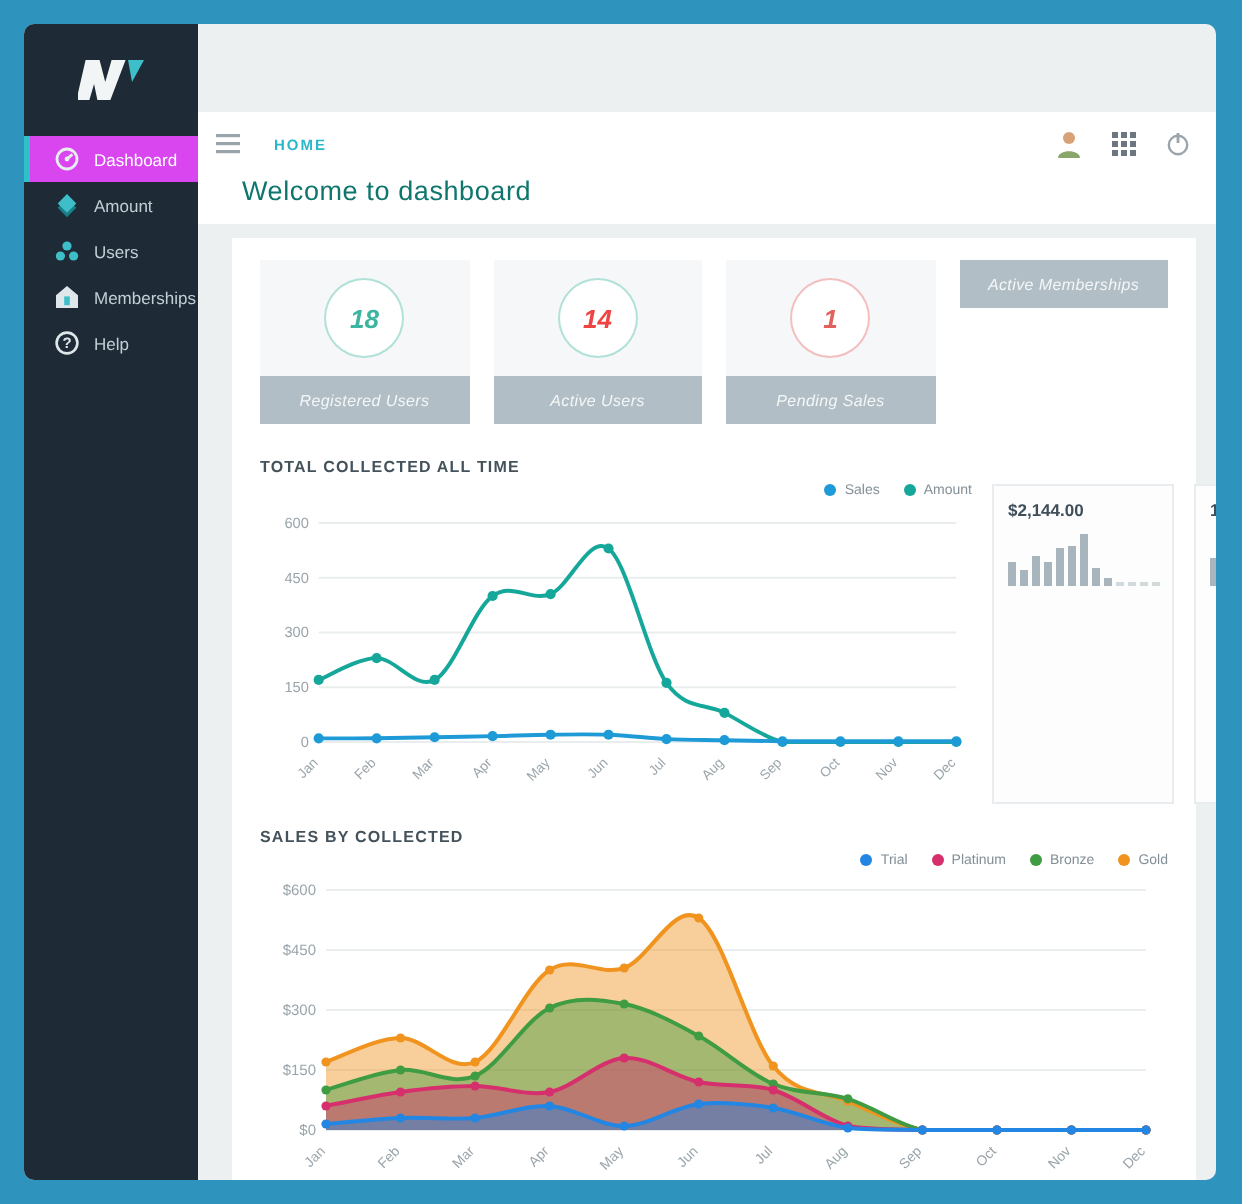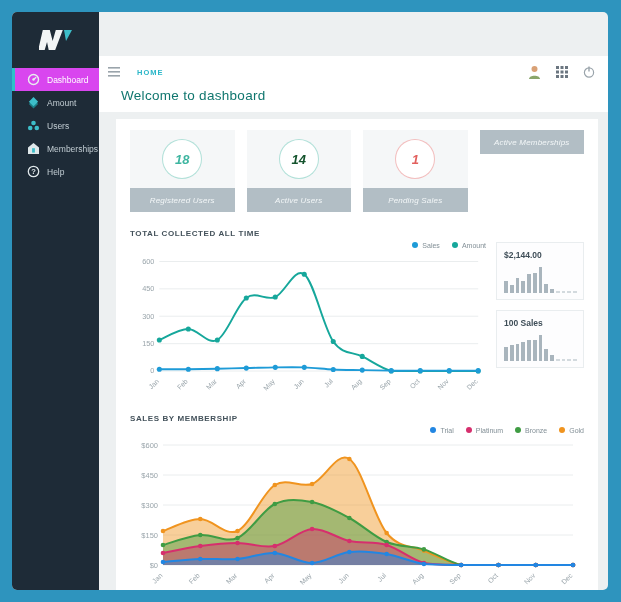--- a/index.html
+++ b/index.html
@@ -32,21 +32,21 @@
                  font-size:13px; font-weight:bold; }
   .stat-footer { background:#b2bec5; height:24px; display:flex; align-items:center; justify-content:center;
                  color:#f3f7f8; font-size:8px; letter-spacing:.2px; }
   
   .section-head { font-size:8px; font-weight:bold; color:#44525b; letter-spacing:.6px; }
   .legend { display:flex; justify-content:flex-end; gap:12px; align-items:center; height:14px; }
   .legend-item { display:flex; align-items:center; gap:4px; font-size:7px; color:#828f96; cursor:pointer; }
   .legend-dot { width:6px; height:6px; border-radius:50%; }
   .chart1-flex { display:flex; gap:10px; }
   .chart1-left { flex:1; min-width:0; }
-  .minis { width:88px; flex:0 0 88px; display:flex; flex-direction:column; gap:10px; margin-top:4px; }
+  .minis { width:88px; flex:0 0 88px; display:flex; gap:10px; margin-top:4px; }
   .mini-card { border:1px solid #e9edef; background:#fdfdfe; padding:7px 6px 6px 7px; }
   .mini-title { font-size:8.5px; font-weight:bold; color:#3f4e58; margin-bottom:7px; }
   .mini-bars { display:flex; align-items:flex-end; gap:2px; height:26px; }
   .mini-bar { width:4px; background:#a9b5bd; }
   .mini-dash { width:4px; height:2px; background:#d3dade; }
   svg.chart { display:block; width:100%; }
   .sect2 { margin-top:12px; }
   text { font-family:"Liberation Sans", sans-serif; }
 </style>
 </head>
@@ -153,21 +153,21 @@
 
         <div class="stats" id="stats">
             <div class="stat-card">
               <div class="stat-body">
                 <div class="stat-circle" style="border: 1px solid rgba(62, 181, 160, 0.4); color: rgb(62, 181, 160);">18</div>
               </div>
               <div class="stat-footer">Registered Users</div>
             </div>
             <div class="stat-card">
               <div class="stat-body">
-                <div class="stat-circle" style="border: 1px solid rgba(62, 181, 160, 0.4); color: #14532d;">14</div>
+                <div class="stat-circle" style="border: 1px solid rgba(62, 181, 160, 0.4); color: #ef4444;">14</div>
               </div>
               <div class="stat-footer">Active Users</div>
             </div>
             <div class="stat-card">
               <div class="stat-body">
                 <div class="stat-circle" style="border: 1px solid rgba(226, 96, 94, 0.4); color: rgb(226, 96, 94);">1</div>
               </div>
               <div class="stat-footer">Pending Sales</div>
             </div>
             <div class="stat-card">
@@ -275,21 +275,21 @@
                     <div class="mini-dash"></div>
                     <div class="mini-dash"></div>
                     <div class="mini-dash"></div>
                   </div>
                 </div>
               </div>
           </div>
         </section>
 
         <section class="sect2">
-          <div class="section-head">SALES BY MEMBERSHIP</div>
+          <div class="section-head">SALES BY COLLECTED</div>
           <div class="legend" id="leg2">
               <span class="legend-item">
                 <span class="legend-dot" style="background: rgb(34, 134, 226);"></span>
                 <span>Trial</span>
               </span>
               <span class="legend-item">
                 <span class="legend-dot" style="background: rgb(214, 47, 109);"></span>
                 <span>Platinum</span>
               </span>
               <span class="legend-item">

